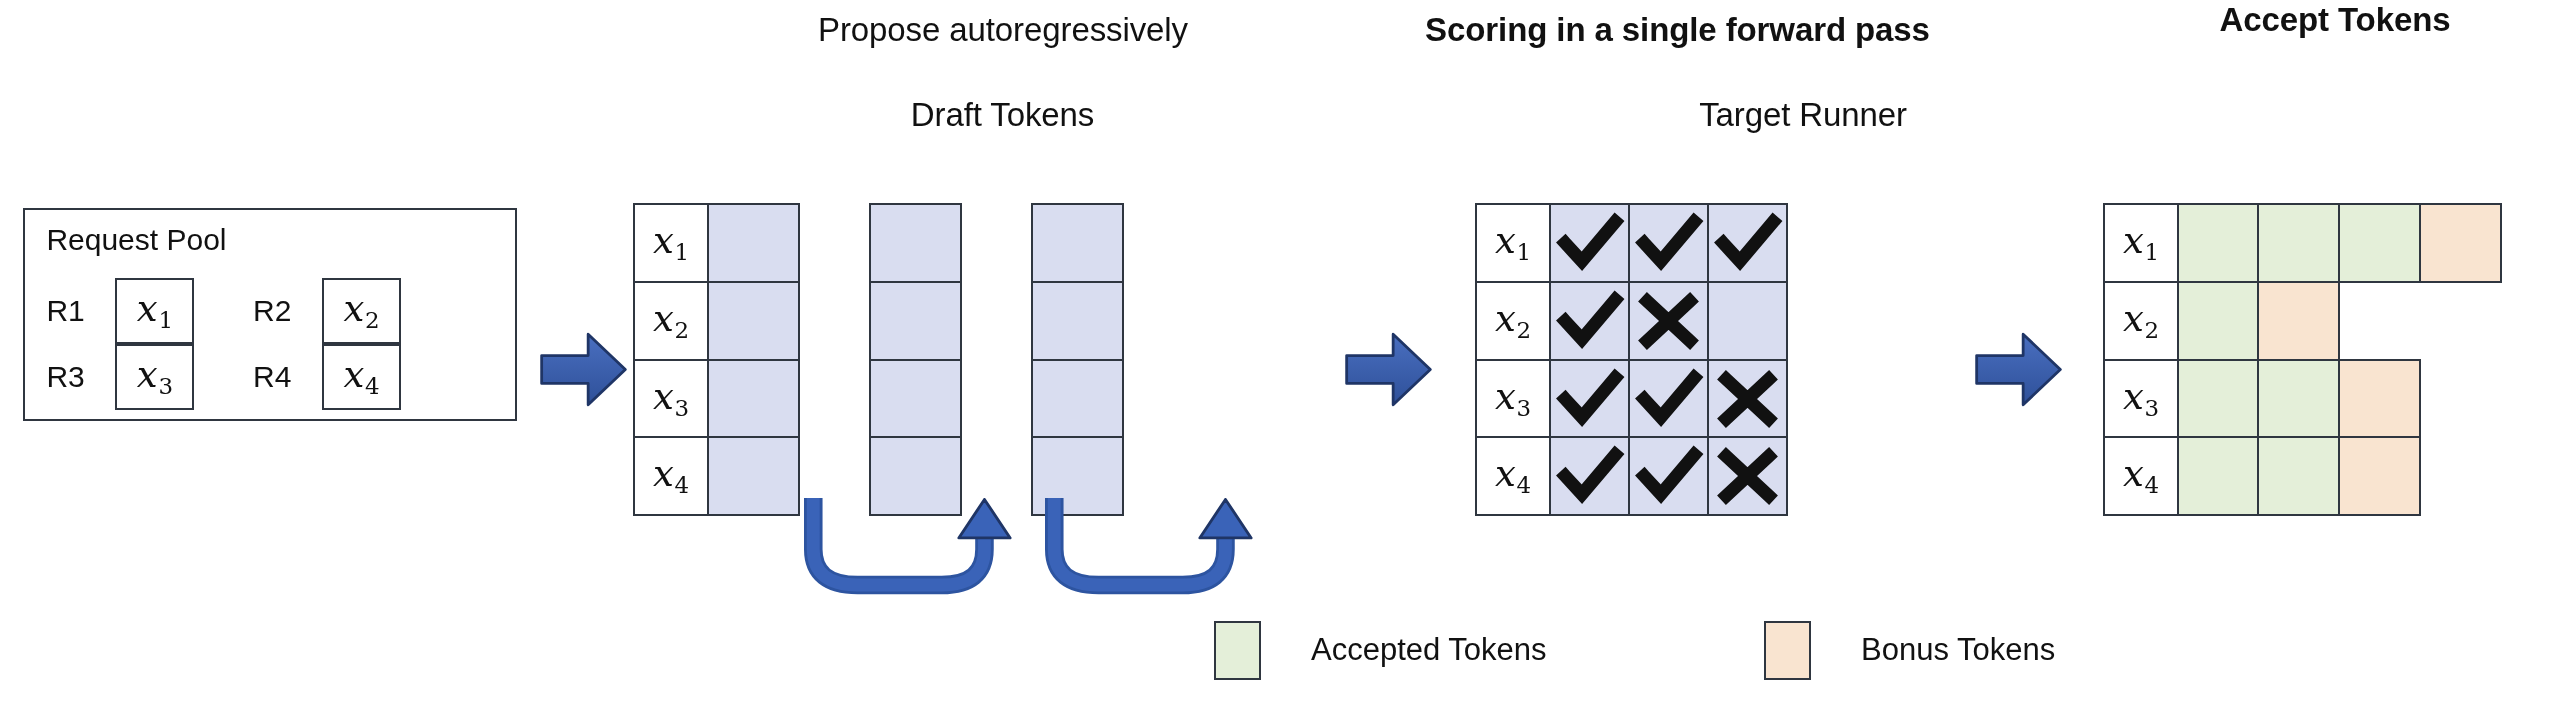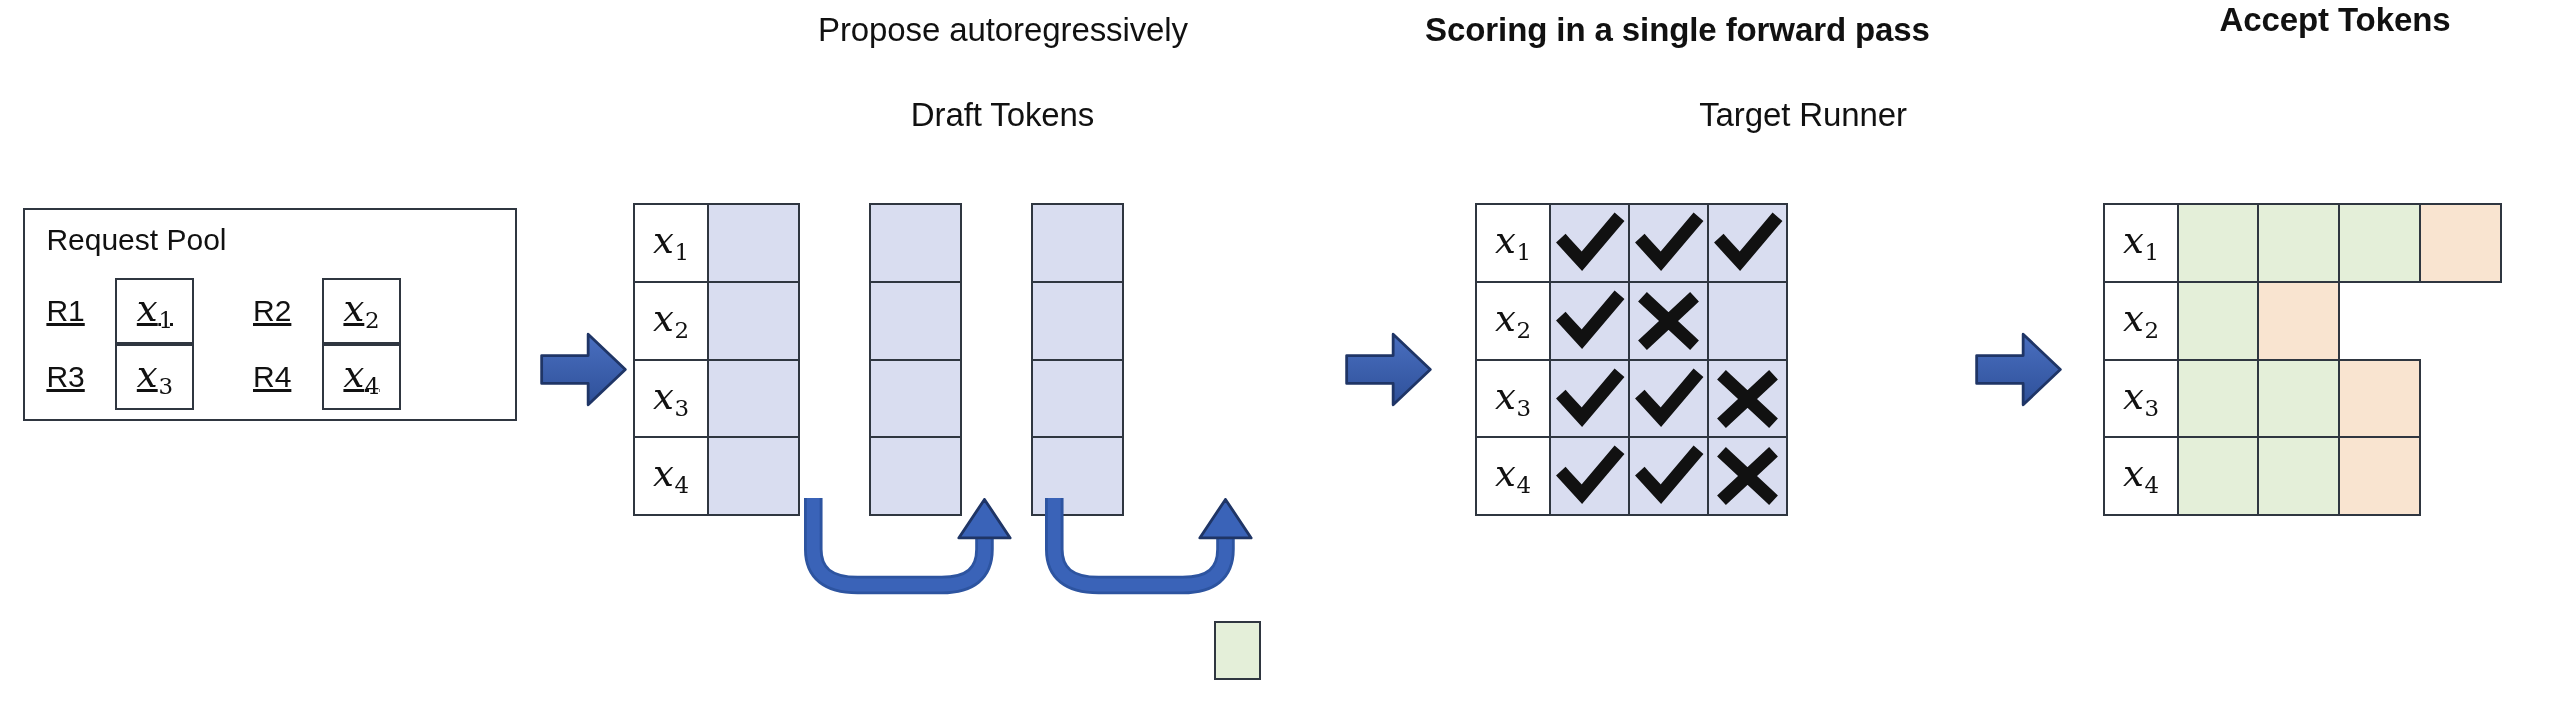--- a/index.html
+++ b/index.html
@@ -43,21 +43,20 @@
     position: absolute;
     left: 21.4px;
     top: 13px;
     font-size: 30px;
     white-space: nowrap;
   }
   .rp-row {
     position: absolute;
     display: flex;
     align-items: center;
-    text-decoration: underline;
   }
   .rp-label {
     font-size: 30px;
     width: 69px;
     flex: none;
   }
   .rp-box {
     width: 79px;
     height: 66px;
     border: 2.1px solid #2f3640;
@@ -361,15 +360,20 @@
   <div class="cell bonus" style="left:235px; top:156px; width:83px; height:80px;"></div>
 
   <div class="cell accepted" style="left:74px; top:233px; width:83px; height:80px;"></div>
   <div class="cell accepted" style="left:154px; top:233px; width:83px; height:80px;"></div>
   <div class="cell bonus" style="left:235px; top:233px; width:83px; height:80px;"></div>
 </div>
 
 <div id="legend">
   <div class="legend-item" style="left:1214px; top:5.7px;">
     <span class="legend-swatch accepted"></span>
+    <span class="legend-label">Accepted Tokens</span>
+  </div>
+  <div class="legend-item" style="left:1764px; top:5.7px;">
+    <span class="legend-swatch bonus"></span>
+    <span class="legend-label">Bonus Tokens</span>
   </div>
 </div>
 
 
 </body></html>

